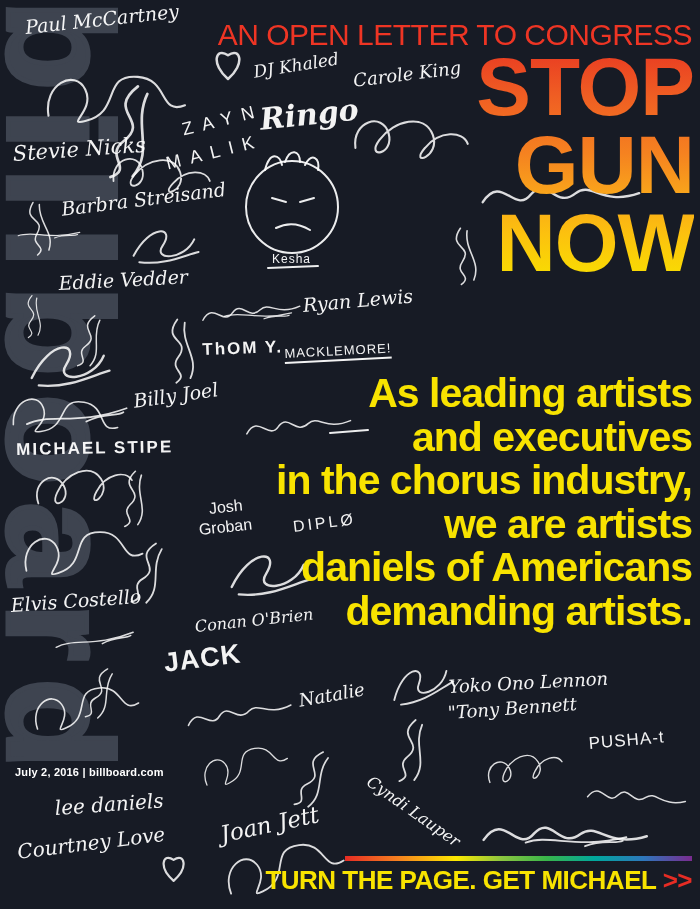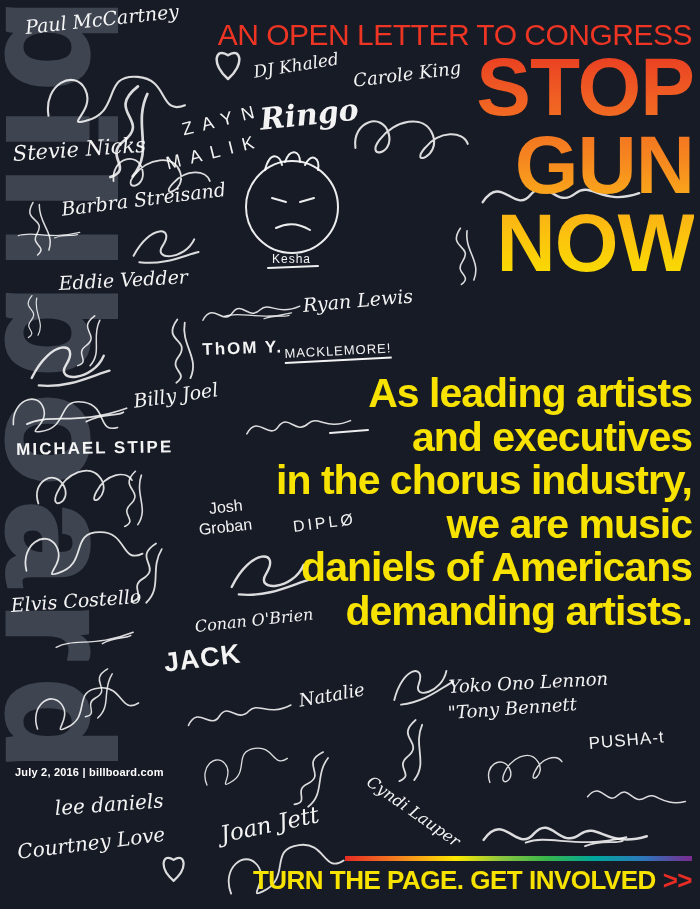--- a/index.html
+++ b/index.html
@@ -170,23 +170,23 @@
   <div id="headline">
     <div>STOP</div>
     <div>GUN</div>
     <div>NOW</div>
   </div>
 
   <div id="bodycopy">
     <div>As leading artists</div>
     <div>and executives</div>
     <div>in the chorus industry,</div>
-    <div>we are music</div>
+    <div>we are artists</div>
     <div>daniels of Americans</div>
     <div>demanding artists.</div>
   </div>
 
   <div id="issue-date">July 2, 2016 | billboard.com</div>
 
   <div id="rainbow"></div>
-  <div id="cta"><span>TURN THE PAGE. GET INVOLVED </span><span class="arrows">&gt;&gt;</span></div>
+  <div id="cta"><span>TURN THE PAGE. GET MICHAEL </span><span class="arrows">&gt;&gt;</span></div>
 
 </div>
 
 </body></html>

